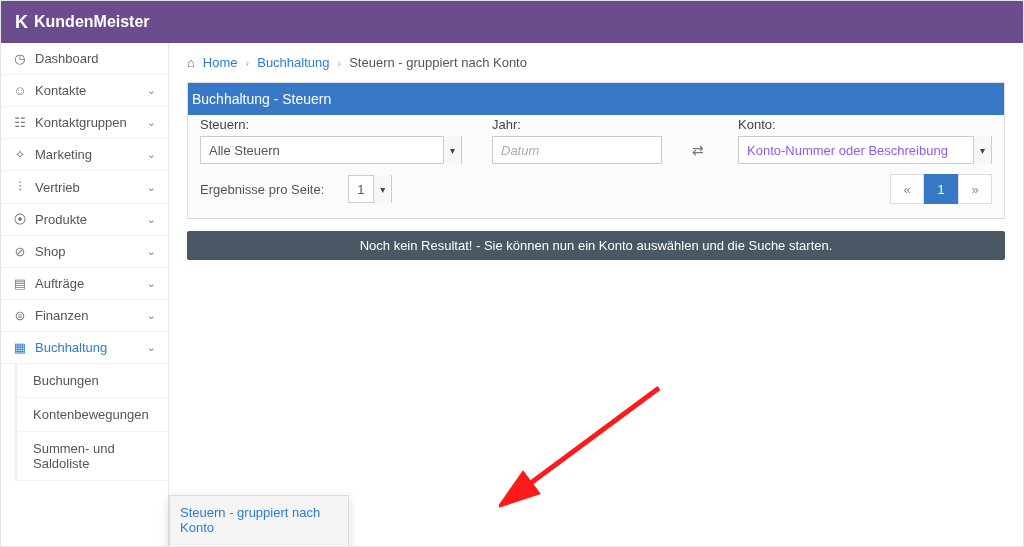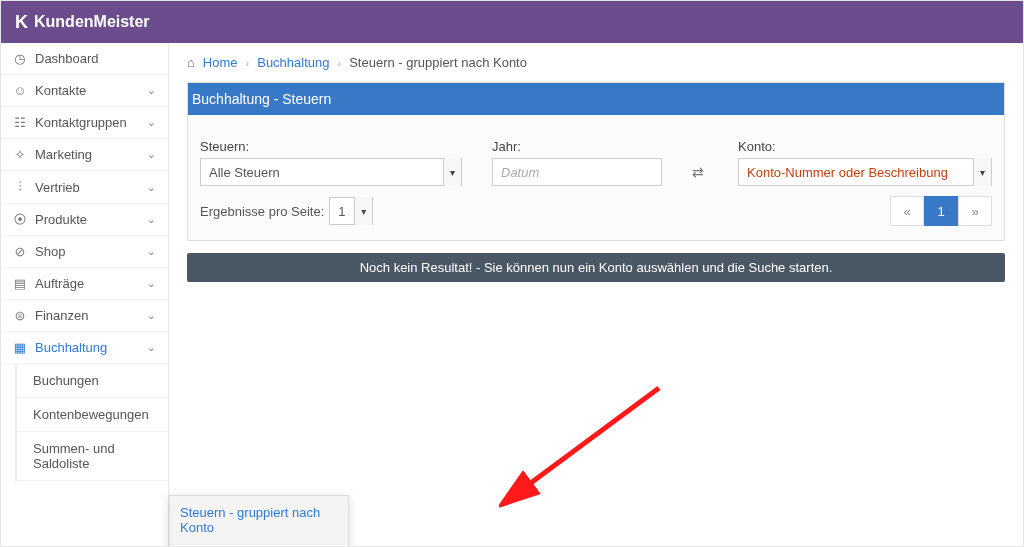--- a/index.html
+++ b/index.html
@@ -26,33 +26,33 @@
   .flyout-item { padding: 9px 10px; font-size: 13px; color: #555; border-bottom: 1px solid #eee; cursor: pointer; }
   .flyout-item.active { background: #f4f4f4; color: #2e7bd6; }
   
   .main { flex: 1; padding: 10px 18px; overflow: auto; position: relative; }
   .breadcrumb { display: flex; align-items: center; gap: 8px; color: #555; font-size: 13px; padding: 2px 0 12px; }
   .breadcrumb a { color: #2e7bd6; text-decoration: none; }
   .breadcrumb .sep { color: #aaa; font-size: 11px; }
   .breadcrumb .home { color: #666; }
   .panel { border: 1px solid #ddd; background: #fbfbfb; }
   .panel-head { background: #3879c7; color: #fff; padding: 8px 4px; font-size: 14px; }
-  .panel-body { padding: 24px 12px 14px; display: flex; flex-wrap: wrap; column-gap: 30px; row-gap: 10px; align-items: flex-end; }
+  .panel-body { padding: 2px 12px 14px; display: flex; flex-wrap: wrap; column-gap: 30px; row-gap: 10px; align-items: flex-end; }
   .field { display: flex; flex-direction: column; gap: 4px; }
   .field label { font-size: 13px; color: #444; }
   .f1 { flex: 0 0 262px; }
   .f2 { flex: 0 0 170px; }
   .f3 { flex: 0 0 254px; margin-left: auto; }
   .select, .input, .combo { height: 28px; border: 1px solid #ccc; background: #fff; display: flex; align-items: center; padding: 0 8px; font-size: 13px; color: #555; }
   .select { justify-content: space-between; }
   .select .caret, .combo .caret { width: 18px; height: 28px; margin: -8px -8px -8px 8px; border-left: 1px solid #ccc; display:flex; align-items:center; justify-content:center; font-size: 10px; color:#444; background:#f7f7f7; }
   .input.placeholder { color: #aaa; font-style: italic; }
   .swap { display:flex; align-items:center; justify-content:center; color:#777; padding-bottom:6px; }
   .row2 { width: 100%; display: flex; align-items: center; justify-content: space-between; }
-  .per-page { display: flex; align-items: center; gap: 5px; font-size: 13px; }
+  .per-page { display: flex; align-items: center; gap: 24px; font-size: 13px; }
   .per-page .select { width: 44px; }
   .pager { display: flex; }
   .pager-btn { width: 34px; height: 30px; border: 1px solid #ddd; display:flex; align-items:center; justify-content:center; font-size: 13px; color:#888; background:#fff; cursor:pointer; }
   .pager-btn.active { background:#3879c7; color:#fff; border-color:#3879c7; }
   .alert { margin-top: 12px; background: #4a5764; color:#fff; padding: 7px 12px; border-radius: 2px; text-align:center; font-size: 13px; }
   
   .arrow-svg { position: absolute; left: 330px; top: 335px; pointer-events: none; }
 </style>
 </head>
 <body>
@@ -175,21 +175,21 @@
             </div>
           </div>
           <div class="field f2">
             <label>Jahr:</label>
             <div class="input placeholder">Datum</div>
           </div>
           <div class="swap">⇄</div>
           <div class="field f3">
             <label>Konto:</label>
             <div class="select">
-              <span style="color:#c2410c;">Konto-Nummer oder Beschreibung</span>
+              <span style="color:#8b5cf6;">Konto-Nummer oder Beschreibung</span>
               <span class="caret">▾</span>
             </div>
           </div>
 
           <div class="row2">
             <div class="per-page">
               <span>Ergebnisse pro Seite:</span>
               <div class="select">
                 <span>1</span>
                 <span class="caret">▾</span>

